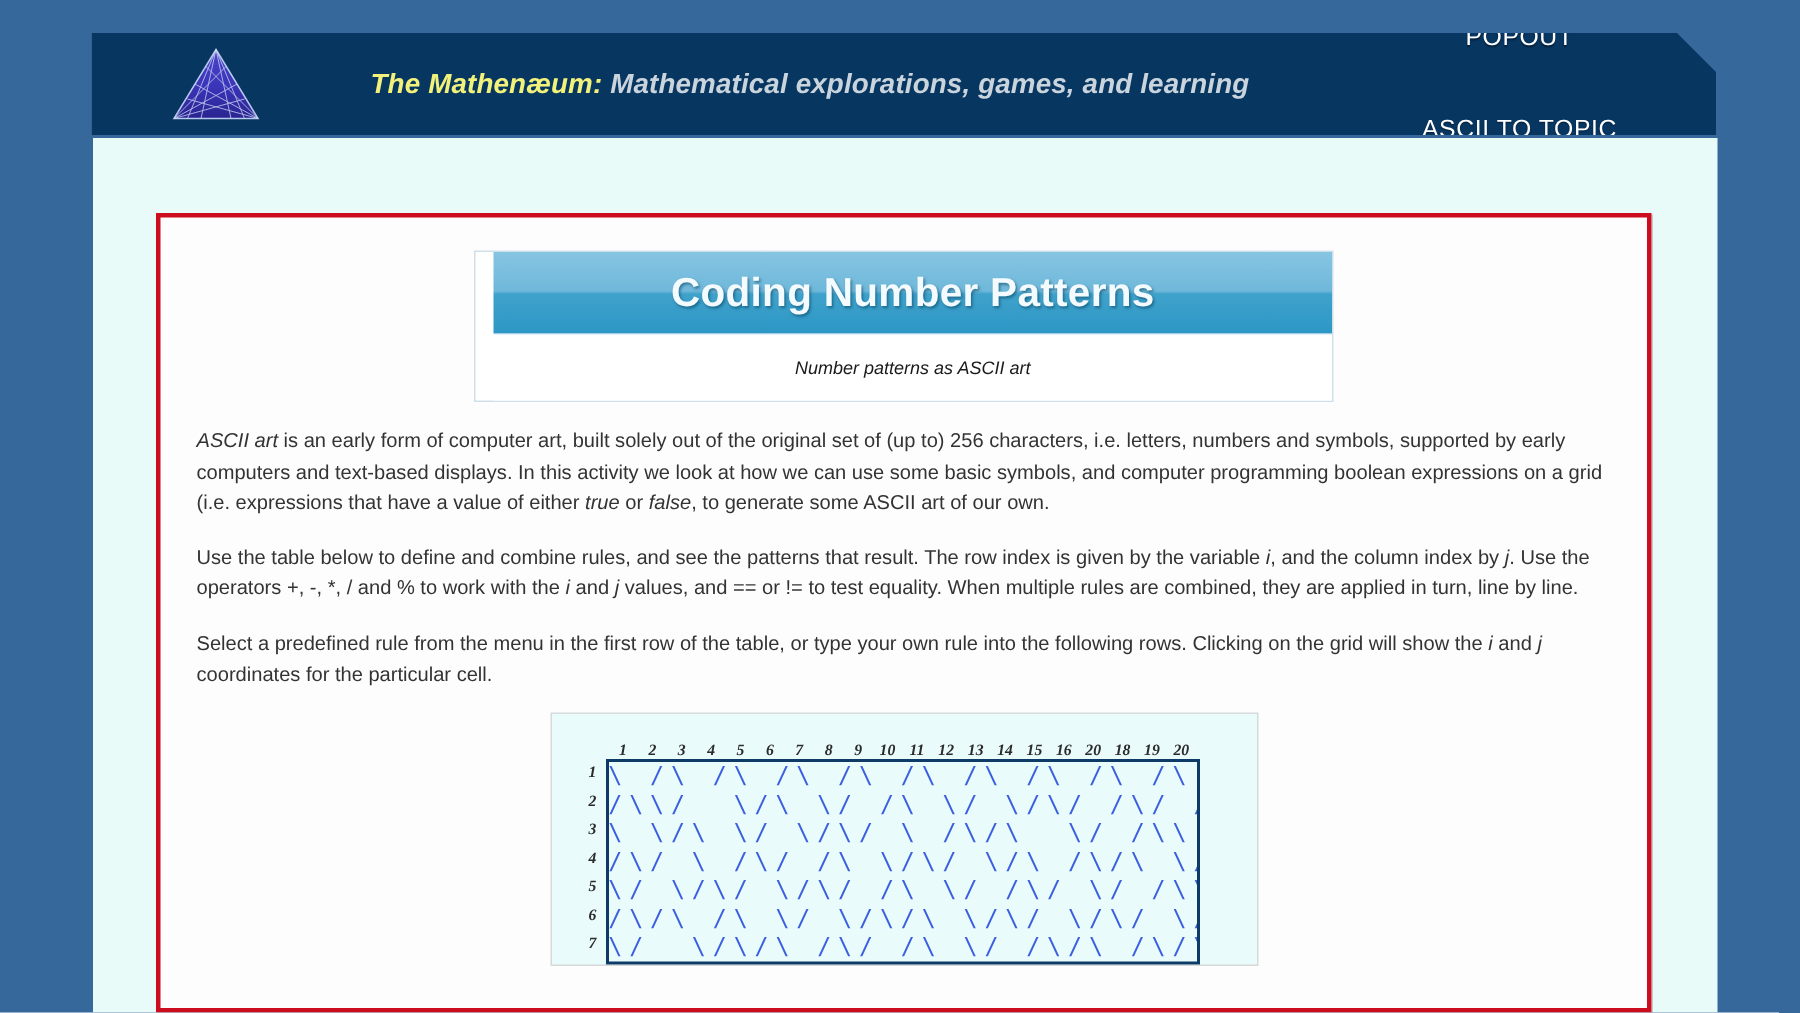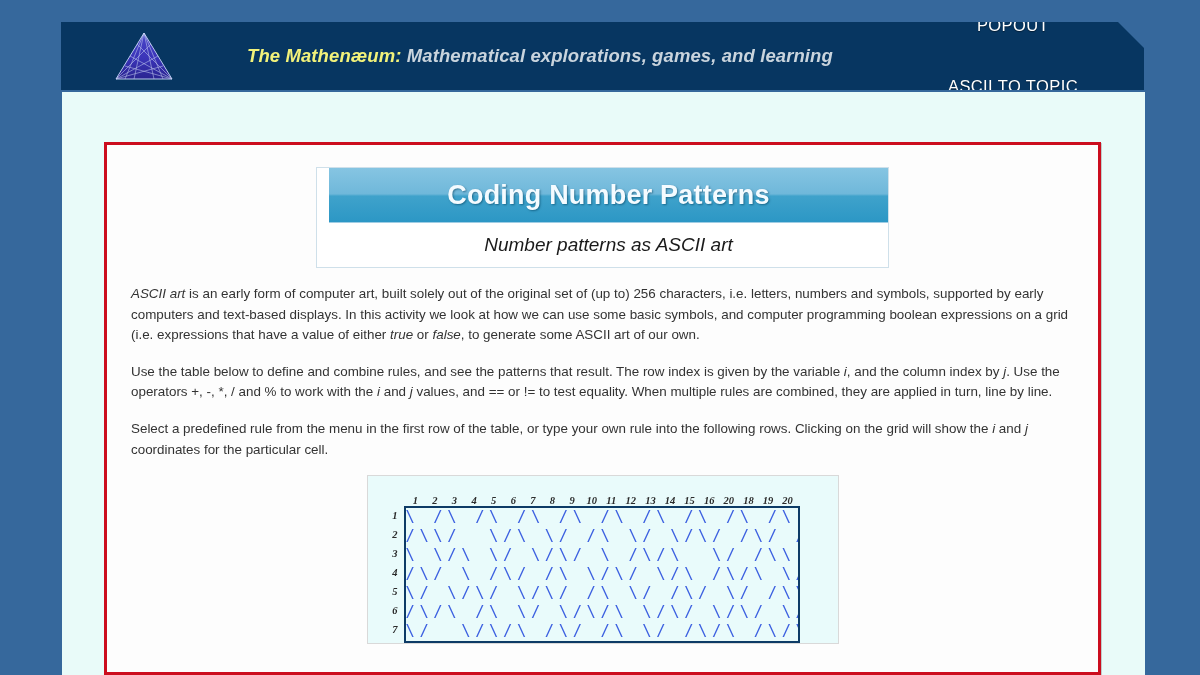--- a/index.html
+++ b/index.html
@@ -51,21 +51,21 @@
     height:55px; display:flex; align-items:center; justify-content:center;
     background:linear-gradient(to bottom, #86c5e2 0%, #6fb8da 48%, #3fa2cb 52%, #2c97c5 100%);
     border-bottom:1px solid #9fcde4;
   }
   #title-banner h1 {
     margin:0; font-size:27px; font-weight:bold; color:#f4fbff;
     text-shadow:1px 1px 2px rgba(0,60,90,.55); letter-spacing:.2px;
   }
   #title-subtitle {
     height:44px; display:flex; align-items:center; justify-content:center;
-    font-size:19px; font-style:italic; color:#1a1a1a; background:#fff;
+    font-size:12px; font-style:italic; color:#1a1a1a; background:#fff;
   }
 
   
   .prose { margin:16px 24px 0; color:#333333; font-size:13.4px; line-height:20.6px; }
   .prose p { margin:16px 0 15px; }
   .prose em { font-style:italic; }
 
   
   #grid-panel {
     margin:4px auto 0; width:472px; background:#e9fbfb;

